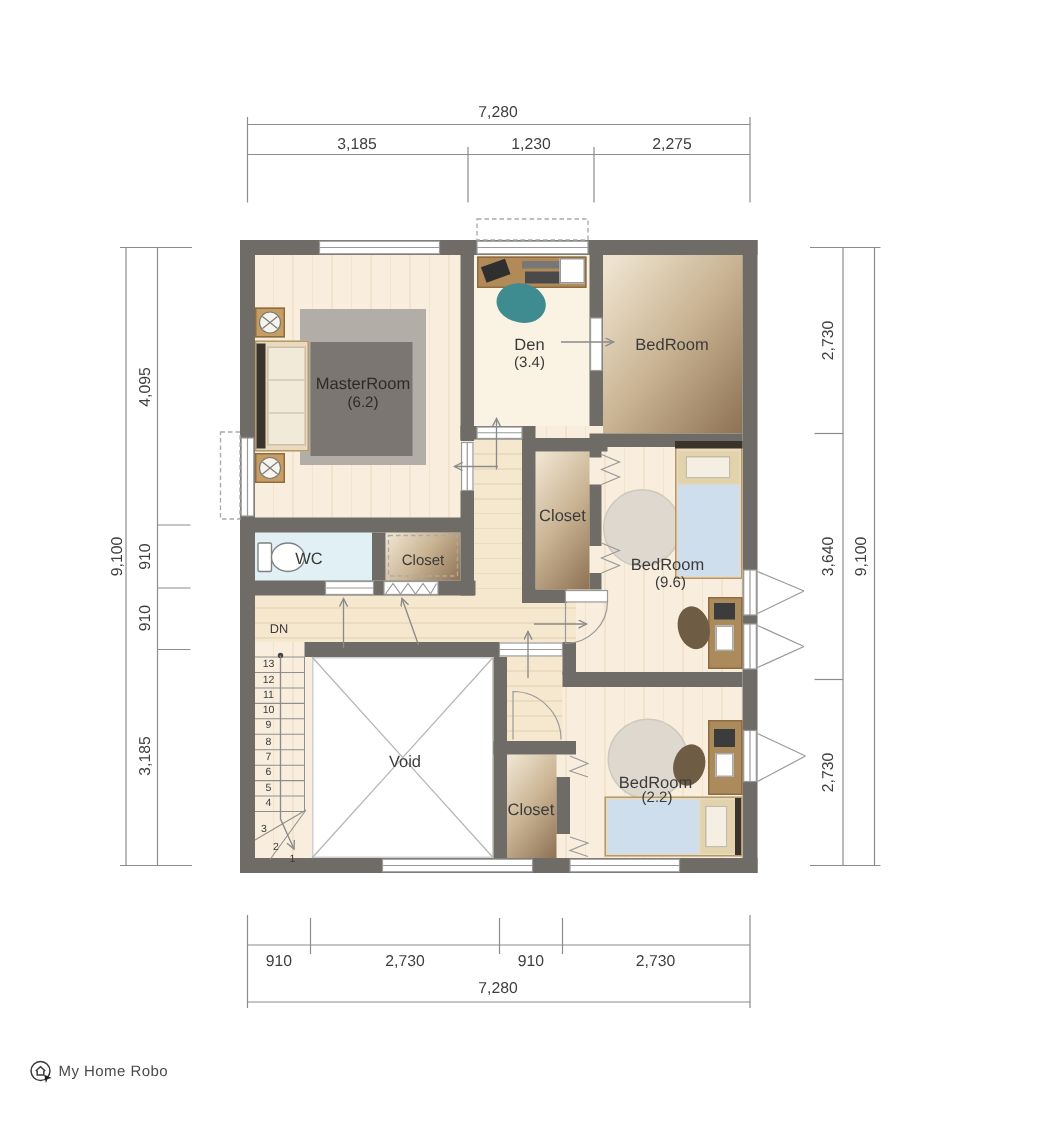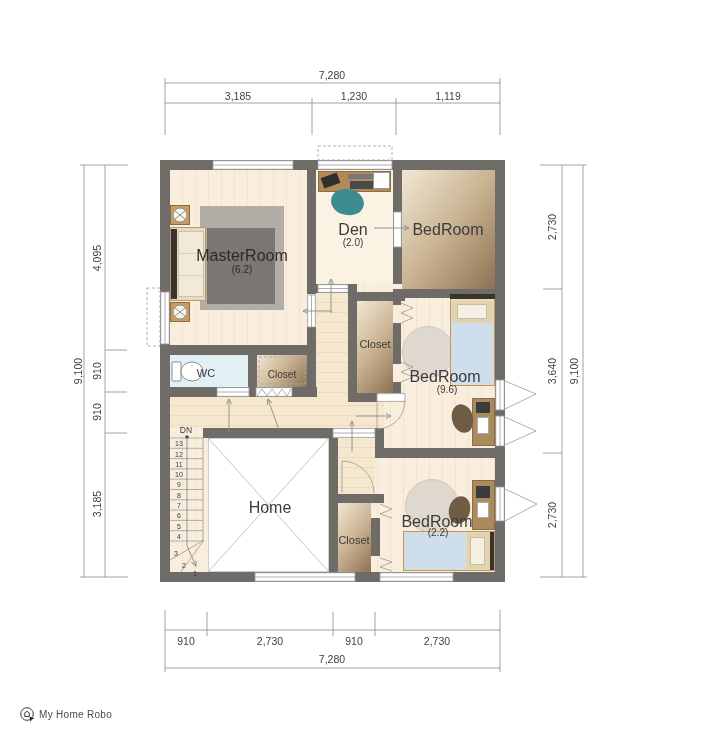--- a/index.html
+++ b/index.html
@@ -4,21 +4,21 @@
 <style>
   html,body{margin:0;padding:0;background:#fff}
   #canvas{position:relative;width:708px;height:750px;background:#fff;
           font-family:"Liberation Sans",sans-serif;overflow:hidden}
   .wall{position:absolute;background:var(--wall,#6f6b67);z-index:3}
   .floor{position:absolute;z-index:1}
   .furn{position:absolute;z-index:4}
   .grad{background:linear-gradient(128deg,#eee3cf 5%,#c9b392 50%,#8d7254 100%)}
   svg.overlay{position:absolute;left:0;top:0;z-index:5}
   .lbl{position:absolute;transform:translate(-50%,-50%);color:var(--text,#3b3b3b);
-       font-size:16px;white-space:nowrap;z-index:6}
+       font-size:11px;white-space:nowrap;z-index:6}
   .lbl.md{font-size:11px}
   .lbl.sm{font-size:10px}
   .lbl.xs{font-size:7px}
   .dim{position:absolute;transform:translate(-50%,-50%);color:#3f3f3f;
        font-size:10.5px;white-space:nowrap;z-index:6}
   .dim.v{transform:translate(-50%,-50%) rotate(-90deg)}
   #logo{position:absolute;left:19px;top:706px;display:flex;align-items:center;gap:3px;z-index:6}
   #logo span{font-size:10px;color:#4a4a4a;letter-spacing:.3px}
 </style>
 </head>
@@ -231,52 +231,52 @@
       <line x1="540" y1="165" x2="587" y2="165"></line>
       <line x1="540" y1="577" x2="587" y2="577"></line>
       <line x1="543" y1="289" x2="562" y2="289"></line>
       <line x1="543" y1="453" x2="562" y2="453"></line>
     </g>
   </svg>
 
   <span class="lbl" style="left:242px;top:256px;color:#2e2a26">MasterRoom</span>
   <span class="lbl sm" style="left:242px;top:269px;color:#2e2a26">(6.2)</span>
   <span class="lbl" style="left:353px;top:230px">Den</span>
-  <span class="lbl sm" style="left:353px;top:242px">(2.0)</span>
+  <span class="lbl sm" style="left:353px;top:242px">(3.4)</span>
   <span class="lbl" style="left:448px;top:230px">BedRoom</span>
   <span class="lbl md" style="left:206px;top:373px">WC</span>
   <span class="lbl sm" style="left:282px;top:374px">Closet</span>
   <span class="lbl md" style="left:375px;top:344px">Closet</span>
   <span class="lbl md" style="left:354px;top:540px">Closet</span>
   <span class="lbl" style="left:445px;top:377px">BedRoom</span>
   <span class="lbl sm" style="left:447px;top:389px">(9.6)</span>
   <span class="lbl" style="left:437px;top:522px">BedRoom</span>
   <span class="lbl sm" style="left:438px;top:532px">(2.2)</span>
-  <span class="lbl" style="left:270px;top:508px">Home</span>
-  <span class="lbl" style="left:186px;top:430px;font-size:8.5px">DN</span>
+  <span class="lbl" style="left:270px;top:508px">Void</span>
+  <span class="lbl" style="left:186px;top:419px;font-size:8.5px">DN</span>
   <div id="stair-numbers">
       <span class="lbl xs" style="left: 179px; top: 443px;">13</span>
       <span class="lbl xs" style="left: 179px; top: 453.5px;">12</span>
       <span class="lbl xs" style="left: 179px; top: 463.8px;">11</span>
       <span class="lbl xs" style="left: 179px; top: 474px;">10</span>
       <span class="lbl xs" style="left: 179px; top: 484.4px;">9</span>
       <span class="lbl xs" style="left: 179px; top: 494.6px;">8</span>
       <span class="lbl xs" style="left: 179px; top: 505px;">7</span>
       <span class="lbl xs" style="left: 179px; top: 515.2px;">6</span>
       <span class="lbl xs" style="left: 179px; top: 525.5px;">5</span>
       <span class="lbl xs" style="left: 179px; top: 535.8px;">4</span>
       <span class="lbl xs" style="left: 176px; top: 553px;">3</span>
       <span class="lbl xs" style="left: 184px; top: 565px;">2</span>
       <span class="lbl xs" style="left: 195px; top: 573px;">1</span>
     </div>
 
   <span class="dim" style="left:332px;top:75px">7,280</span>
   <span class="dim" style="left:238px;top:96px">3,185</span>
   <span class="dim" style="left:354px;top:96px">1,230</span>
-  <span class="dim" style="left:448px;top:96px">1,119</span>
+  <span class="dim" style="left:448px;top:96px">2,275</span>
 
   <span class="dim" style="left:186px;top:641px">910</span>
   <span class="dim" style="left:270px;top:641px">2,730</span>
   <span class="dim" style="left:354px;top:641px">910</span>
   <span class="dim" style="left:437px;top:641px">2,730</span>
   <span class="dim" style="left:332px;top:659px">7,280</span>
 
   <span class="dim v" style="left:78px;top:371px">9,100</span>
   <span class="dim v" style="left:97px;top:258px">4,095</span>
   <span class="dim v" style="left:97px;top:371px">910</span>

